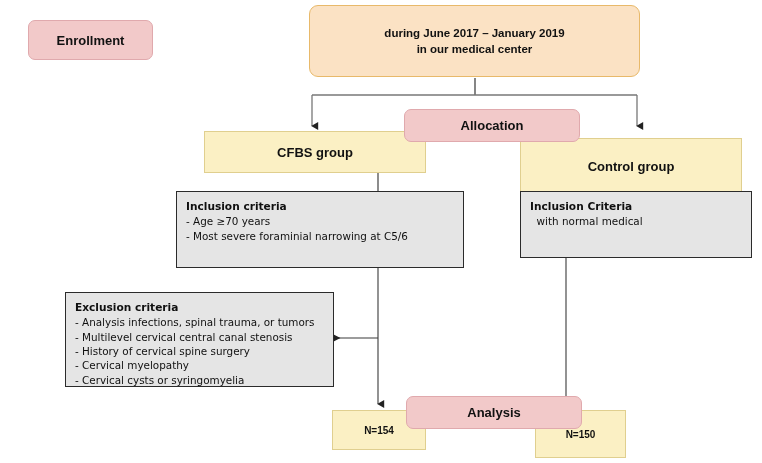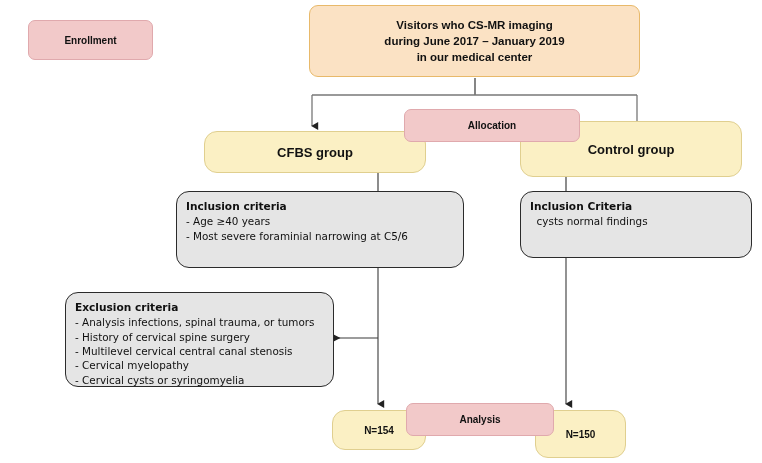--- a/index.html
+++ b/index.html
@@ -14,34 +14,33 @@
   #canvas {
     position: relative;
     width: 762px;
     height: 463px;
     background: #ffffff;
     overflow: hidden;
   }
   .node {
     position: absolute;
     box-sizing: border-box;
-    border-radius: 13px;
   }
 
   
   .stage-pill {
     background: #f2c9c9;
     border: 1px solid #e0a9ad;
     border-radius: 7px;
     display: flex;
     align-items: center;
     justify-content: center;
     text-align: center;
     font-weight: bold;
-    font-size: 10px;
+    font-size: 13px;
     color: #111111;
     font-family: "Liberation Sans", sans-serif;
     z-index: 30;
   }
 
   
   .source-box {
     background: #fbe2c4;
     border: 1.5px solid #e8b96a;
     border-radius: 9px;
@@ -165,69 +164,68 @@
       <path d="M566,258 L566,404" stroke="#3a3a3a" stroke-width="1.1" fill="none" marker-end="url(#arrowDown)"></path>
     </g>
   </svg>
 
   <div class="node stage-pill" style="left:28px; top:20px; width:125px; height:40px;">
     <span>Enrollment</span>
   </div>
 
   <div class="node source-box" style="left:309px; top:5px; width:331px; height:72px;">
     <div>
-      <div>Visitors who CS-MR imaging</div>
       <div>during June 2017 – January 2019</div>
       <div>in our medical center</div>
     </div>
   </div>
 
   <div class="node stage-pill" style="left:404px; top:109px; width:176px; height:33px;">
     <span>Allocation</span>
   </div>
 
   <div class="node group-box" style="left:204px; top:131px; width:222px; height:42px;">
     <span>CFBS group</span>
   </div>
 
-  <div class="node group-box" style="left:520px; top:121px; width:222px; height:56px;">
+  <div class="node group-box" style="left:520px; top:138px; width:222px; height:56px;">
     <span>Control group</span>
   </div>
 
   <div class="node criteria-box" style="left:176px; top:191px; width:288px; height:77px;">
     <div class="criteria-title">Inclusion criteria</div>
     <ul class="criteria-list">
-      <li>- Age ≥40 years</li>
+      <li>- Age ≥70 years</li>
       <li>- Most severe foraminial narrowing at C5/6</li>
     </ul>
   </div>
 
   <div class="node criteria-box" style="left:520px; top:191px; width:232px; height:67px;">
     <div class="criteria-title">Inclusion Criteria</div>
     <ul class="criteria-list">
-      <li>  cysts normal findings</li>
+      <li>  with normal medical</li>
     </ul>
   </div>
 
   <div class="node criteria-box" style="left:65px; top:292px; width:269px; height:95px;">
     <div class="criteria-title">Exclusion criteria</div>
     <ul class="criteria-list">
       <li>- Analysis infections, spinal trauma, or tumors</li>
+      <li>- Multilevel cervical central canal stenosis</li>
       <li>- History of cervical spine surgery</li>
-      <li>- Multilevel cervical central canal stenosis</li>
       <li>- Cervical myelopathy</li>
       <li>- Cervical cysts or syringomyelia</li>
     </ul>
   </div>
 
   <div class="node count-box" style="left:332px; top:410px; width:94px; height:40px;">
     <span>N=154</span>
   </div>
 
   <div class="node count-box" style="left:535px; top:410px; width:91px; height:48px;">
     <span>N=150</span>
   </div>
 
-  <div class="node stage-pill" style="left:406px; top:396px; width:148px; height:33px;margin-top:7px;">
+  <div class="node stage-pill" style="left:406px; top:396px; width:176px; height:33px;">
     <span>Analysis</span>
   </div>
 
 </div>
 
 </body></html>

